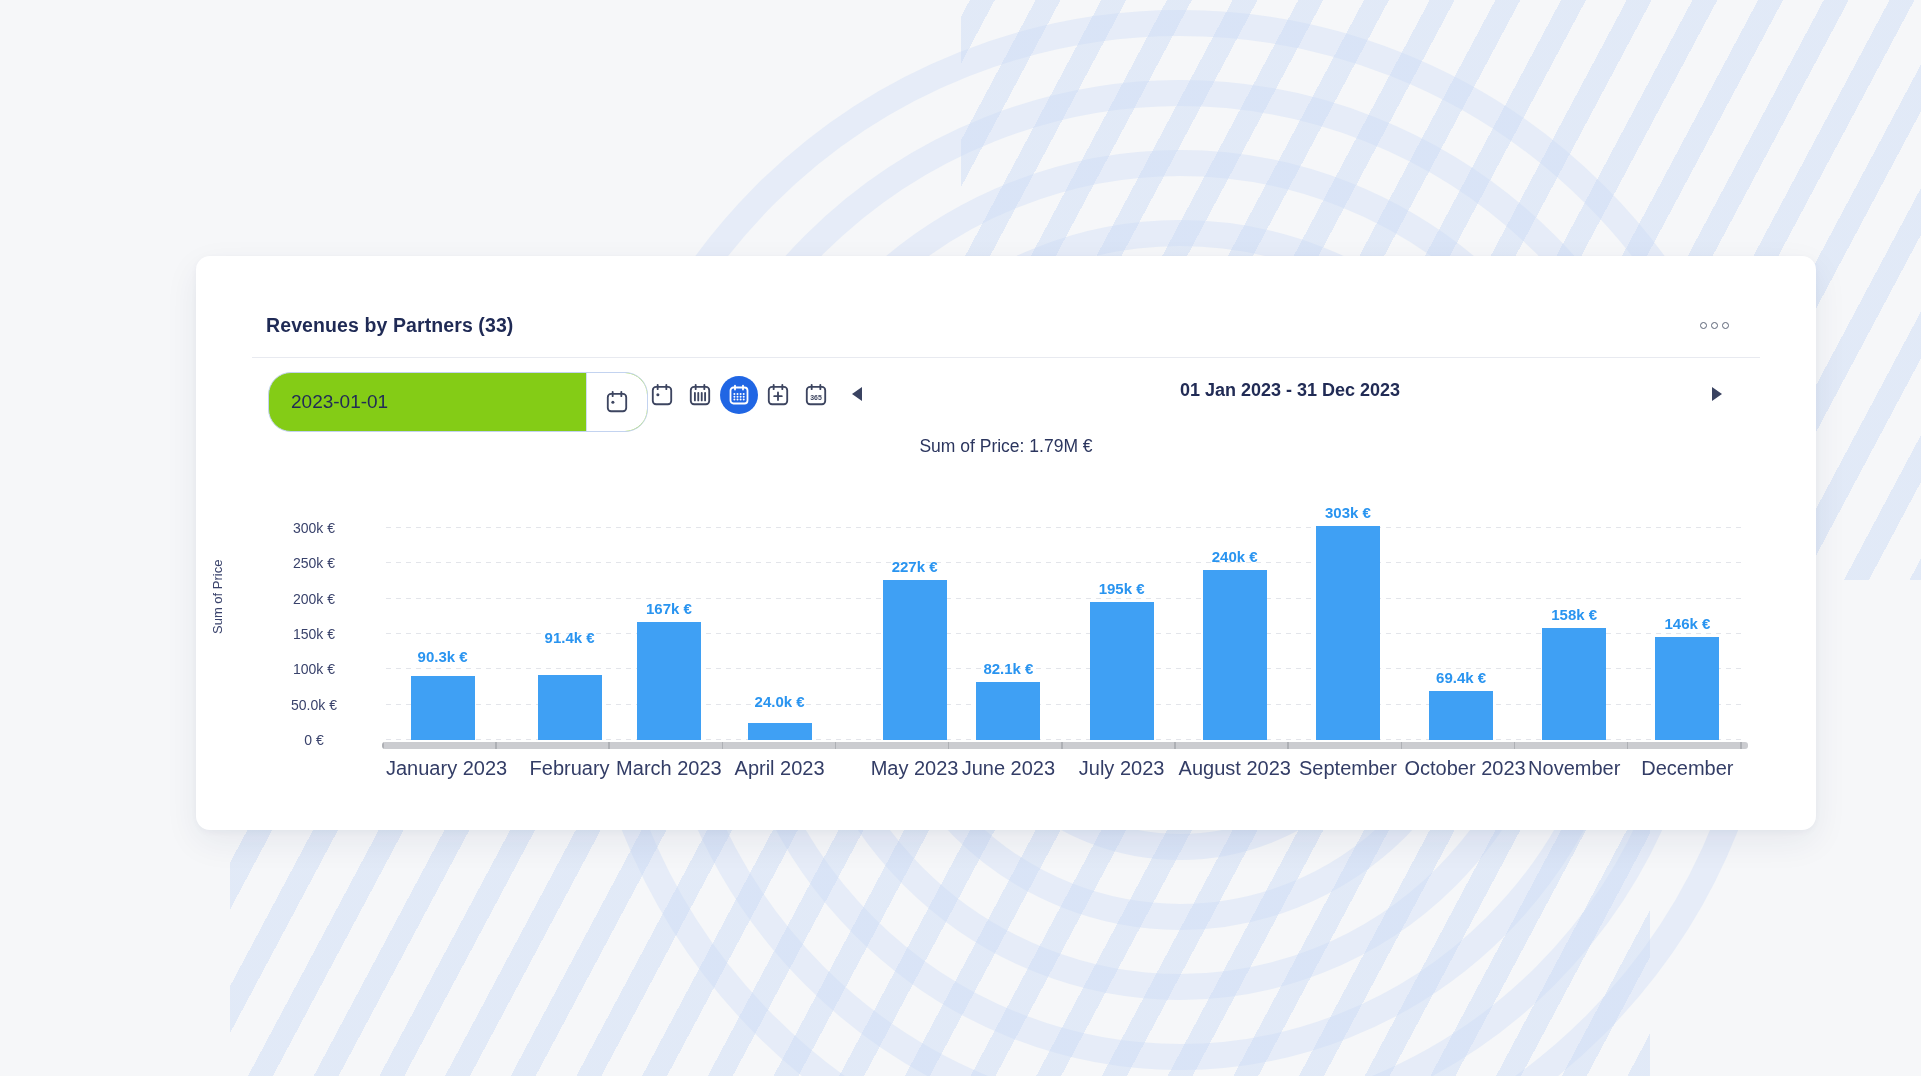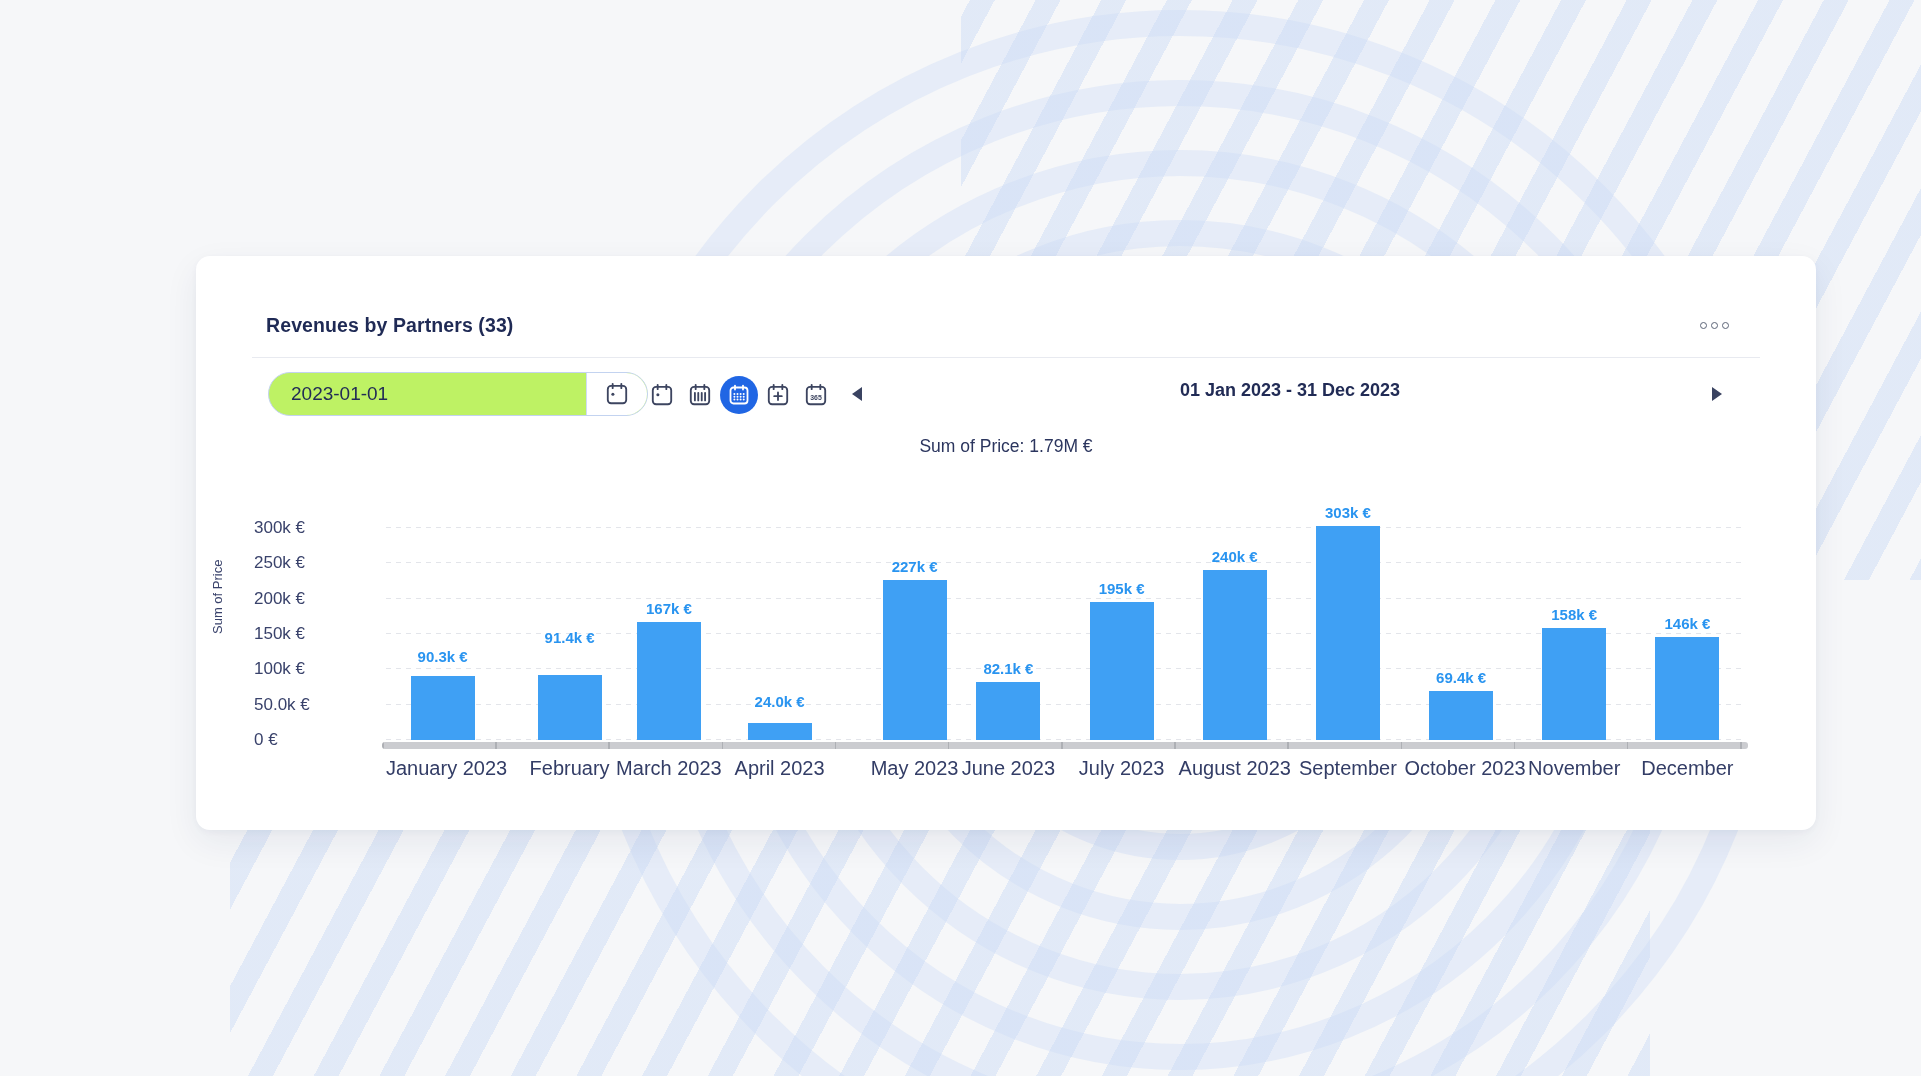--- a/index.html
+++ b/index.html
@@ -39,22 +39,22 @@
   .menu-btn{
     position:absolute;right:83px;top:62px;display:flex;gap:4px;align-items:center;
     background:none;border:none;cursor:pointer;padding:4px;
   }
   .menu-btn i{display:block;width:7px;height:7px;border:1.6px solid #5c6477;border-radius:50%;}
   .header-divider{position:absolute;left:56px;right:56px;top:101px;height:1px;background:#e8eaf0;}
 
   
   .toolbar{position:absolute;left:0;top:116px;width:100%;height:46px;}
   .input-group{
-    position:absolute;left:72px;top:0;width:380px;height:44px;
-    display:flex;align-items:stretch;border:1.5px solid #c3d3f0;border-radius:23px;background:#bef264;overflow:hidden;gap:40px;
+    position:absolute;left:72px;top:0;width:380px;height:60px;
+    display:flex;align-items:stretch;border:1.5px solid #c3d3f0;border-radius:23px;background:#84cc16;overflow:hidden;gap:40px;
   }
   .input-group input{
     flex:1;border:none;outline:none;padding:0 10px 0 22px;
     font-family:"Liberation Sans",sans-serif;font-size:19px;color:#222c56;background:transparent;
   }
   .input-cal-btn{
     width:62px;display:flex;align-items:center;justify-content:center;
     background:#fff;border:none;border-left:1.5px solid #cfdcf4;cursor:pointer;color:var(--icon);
   }
   .views{position:absolute;left:448px;top:4px;display:flex;gap:2px;align-items:center;height:38px;}
@@ -74,21 +74,21 @@
     font-size:18px;font-weight:700;color:#212b55;
   }
 
   
   .summary{position:absolute;left:56px;top:180px;width:1508px;text-align:center;font-size:17.5px;color:#2b355e;}
 
   
   .plot{position:absolute;left:190px;top:240px;width:1358px;height:244px;}
   .gridline{position:absolute;left:0;width:100%;height:1px;
     background:repeating-linear-gradient(to right,#e3e5ea 0 5px,transparent 5px 10px);}
-  .ytick{position:absolute;left:-132px;width:120px;text-align:left;font-size:17px;color:#39426b;transform:translateY(50%);}
+  .ytick{position:absolute;left:-132px;width:120px;text-align:center;font-size:14px;color:#39426b;transform:translateY(50%);}
   .ytitle{
     position:absolute;left:-176px;top:16px;height:170px;width:18px;
     writing-mode:vertical-rl;transform:rotate(180deg);text-align:center;
     font-size:13px;color:#39426b;
   }
   .col{position:absolute;bottom:0;display:flex;flex-direction:column;align-items:center;justify-content:flex-end;}
   .bar{width:64px;background:var(--bar);}
   .bar-val{font-size:15px;font-weight:700;color:var(--value-label);margin-bottom:5px;white-space:nowrap;}
   .xlab{position:absolute;bottom:-40px;left:0;width:100%;text-align:center;font-size:20px;color:#333d66;white-space:nowrap;}
   .track{

